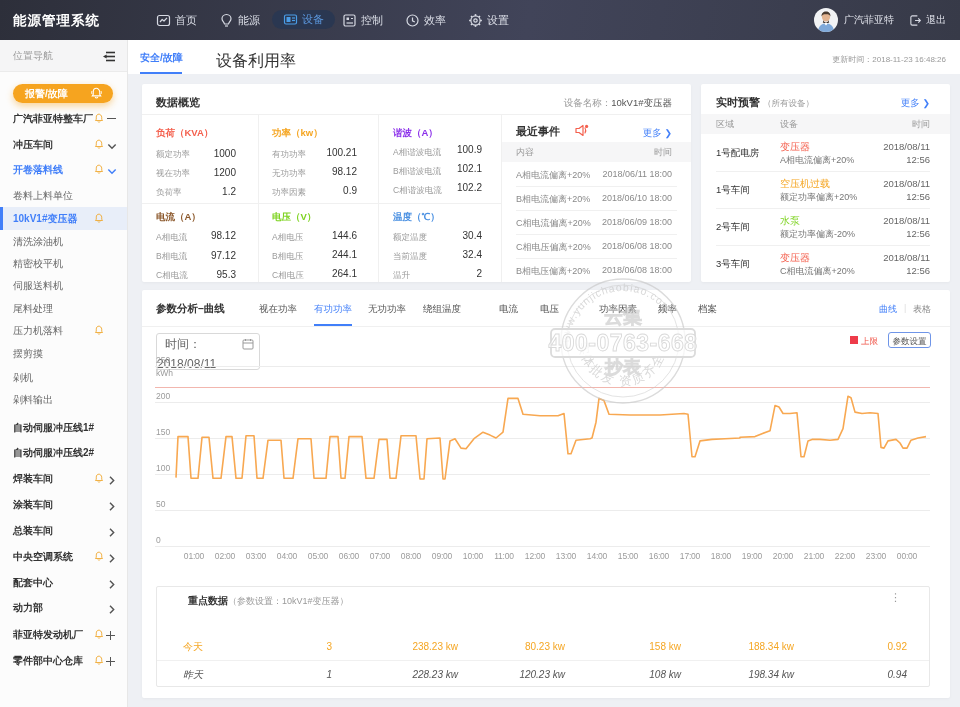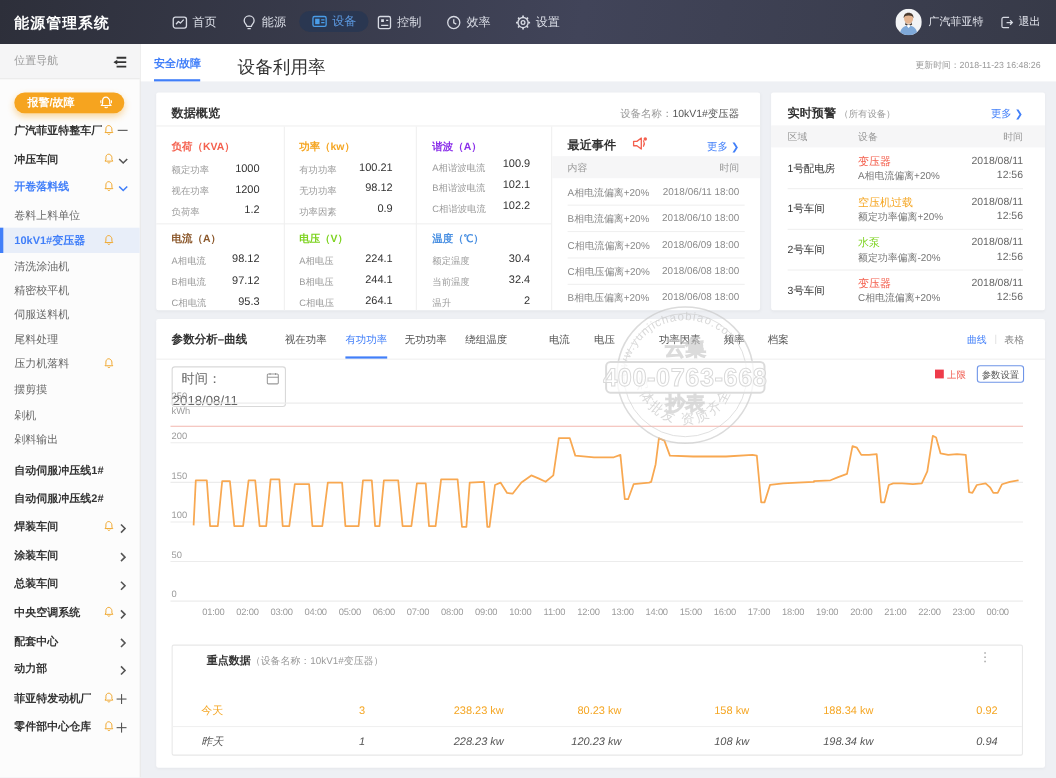--- a/index.html
+++ b/index.html
@@ -257,21 +257,21 @@
 
     <div class="mt" style="left:14px;top:127px;color:#8b572a;">电流（A）</div>
     <div class="ml" style="left:14px;top:148px;">A相电流</div>
       <div class="mv" style="right:455px;top:146px;">98.12</div>
     <div class="ml" style="left:14px;top:167px;">B相电流</div>
       <div class="mv" style="right:455px;top:166px;">97.12</div>
     <div class="ml" style="left:14px;top:186px;">C相电流</div>
       <div class="mv" style="right:455px;top:185px;text-align:center;">95.3</div>
     <div class="mt" style="left:130px;top:127px;color:#7ed321;">电压（V）</div>
     <div class="ml" style="left:130px;top:148px;">A相电压</div>
-      <div class="mv" style="right:334px;top:146px;">224.1</div>
+      <div class="mv" style="right:334px;top:146px;">144.6</div>
     <div class="ml" style="left:130px;top:167px;">B相电压</div>
       <div class="mv" style="right:334px;top:165px;">244.1</div>
     <div class="ml" style="left:130px;top:186px;">C相电压</div>
       <div class="mv" style="right:334px;top:184px;">264.1</div>
     <div class="mt" style="left:251px;top:127px;color:#4a90e2;">温度（℃）</div>
     <div class="ml" style="left:251px;top:148px;">额定温度</div>
       <div class="mv" style="right:209px;top:146px;">30.4</div>
     <div class="ml" style="left:251px;top:167px;">当前温度</div>
       <div class="mv" style="right:209px;top:165px;">32.4</div>
     <div class="ml" style="left:251px;top:186px;">温升</div>
@@ -408,21 +408,21 @@
 <div class="xlab" style="left:530.0px;">17:00</div>
 <div class="xlab" style="left:561.0px;">18:00</div>
 <div class="xlab" style="left:592.0px;">19:00</div>
 <div class="xlab" style="left:623.0px;">20:00</div>
 <div class="xlab" style="left:654.0px;">21:00</div>
 <div class="xlab" style="left:685.0px;">22:00</div>
 <div class="xlab" style="left:716.0px;">23:00</div>
 <div class="xlab" style="left:747.0px;">00:00</div>
 
     <div style="position:absolute;left:14px;top:296px;width:774px;height:101px;border:1px solid #e8e8e8;border-radius:2px;">
-      <div style="position:absolute;left:31px;top:7px;font-size:10px;"><b>重点数据</b><span style="font-size:9px;color:#999;">（设备名称：10kV1#变压器）</span></div>
+      <div style="position:absolute;left:31px;top:7px;font-size:10px;"><b>重点数据</b><span style="font-size:9px;color:#999;">（参数设置：10kV1#变压器）</span></div>
       <div style="position:absolute;right:28px;top:4px;color:#999;font-size:11px;">⋮</div>
       <div class="krow orange" style="top:46px;">
         <span style="position:absolute;left:26px;">今天</span>
         <span style="position:absolute;left:95px;width:80px;text-align:right;">3</span>
         <span style="position:absolute;left:201px;width:100px;text-align:right;">238.23 kw</span>
         <span style="position:absolute;left:308px;width:100px;text-align:right;">80.23 kw</span>
         <span style="position:absolute;left:424px;width:100px;text-align:right;">158 kw</span>
         <span style="position:absolute;left:537px;width:100px;text-align:right;">188.34 kw</span>
         <span style="position:absolute;left:650px;width:100px;text-align:right;">0.92</span>
       </div>

